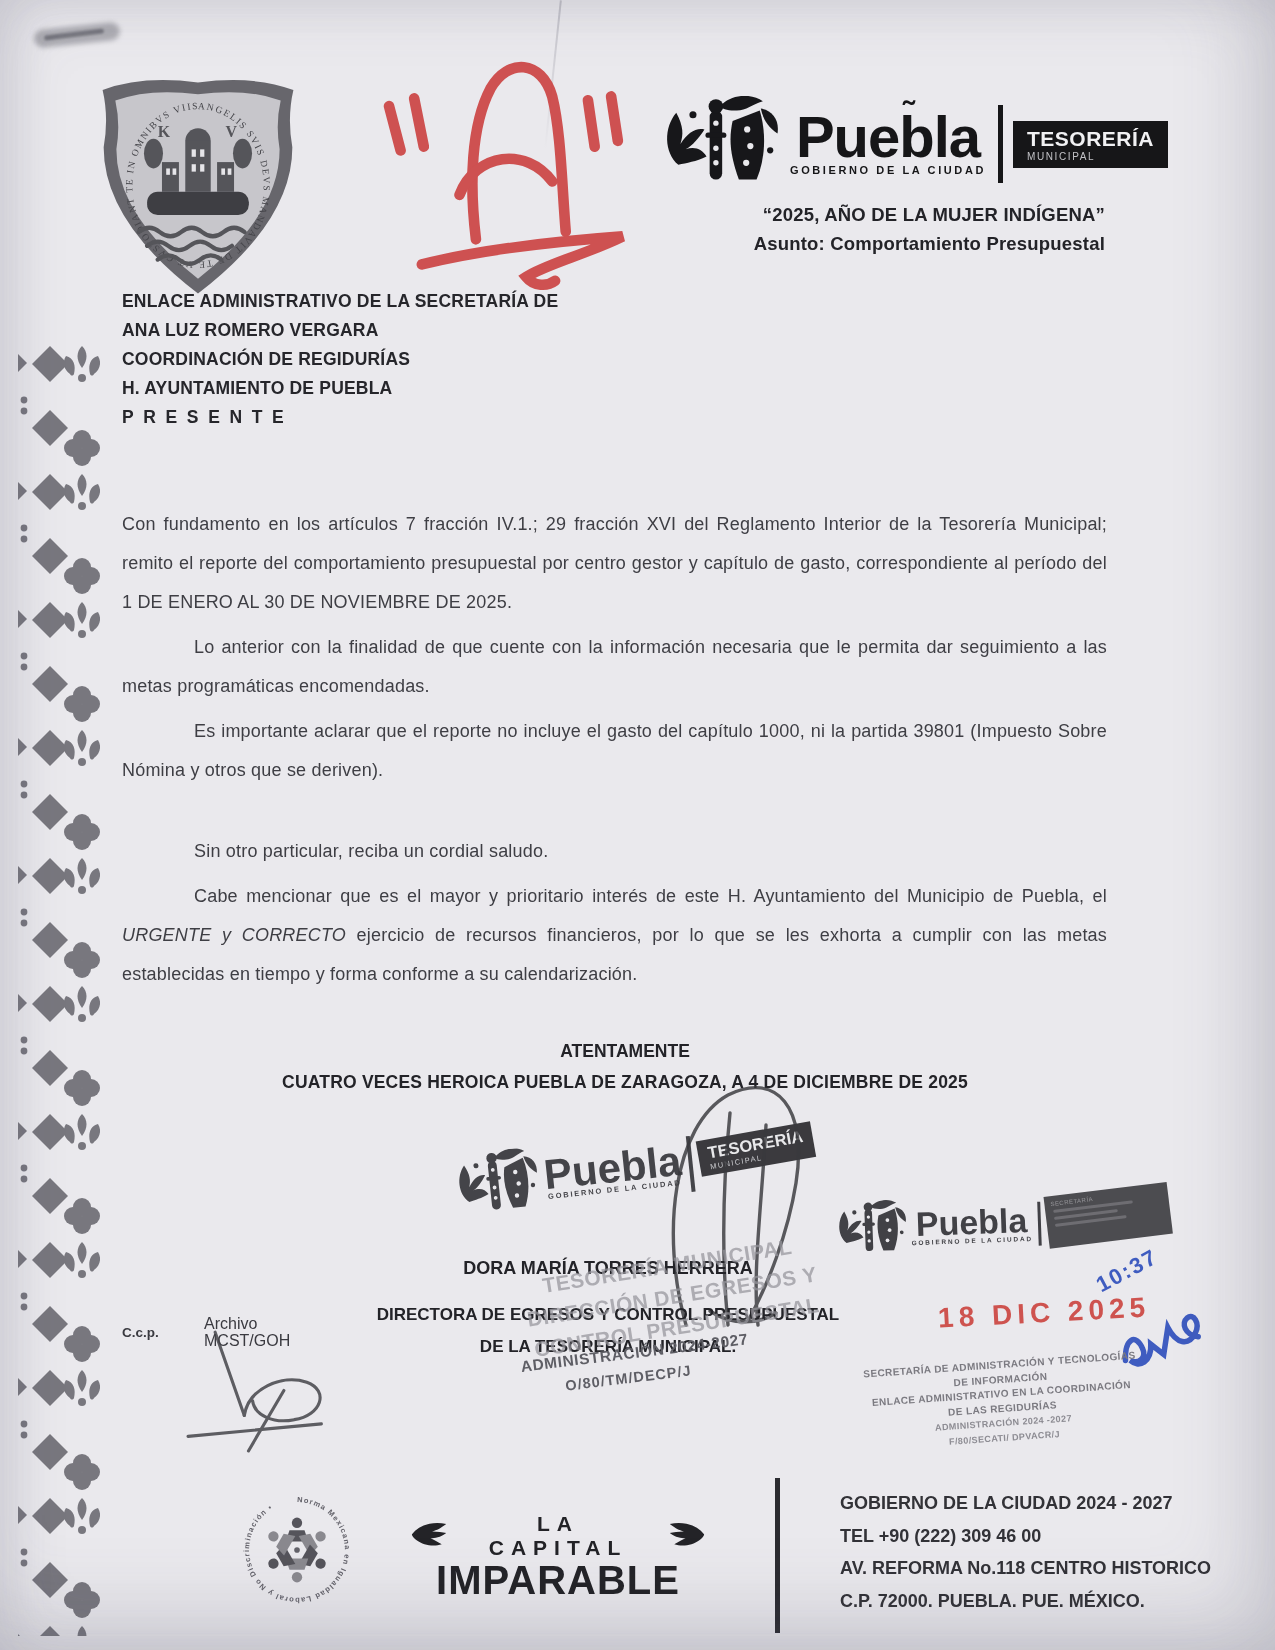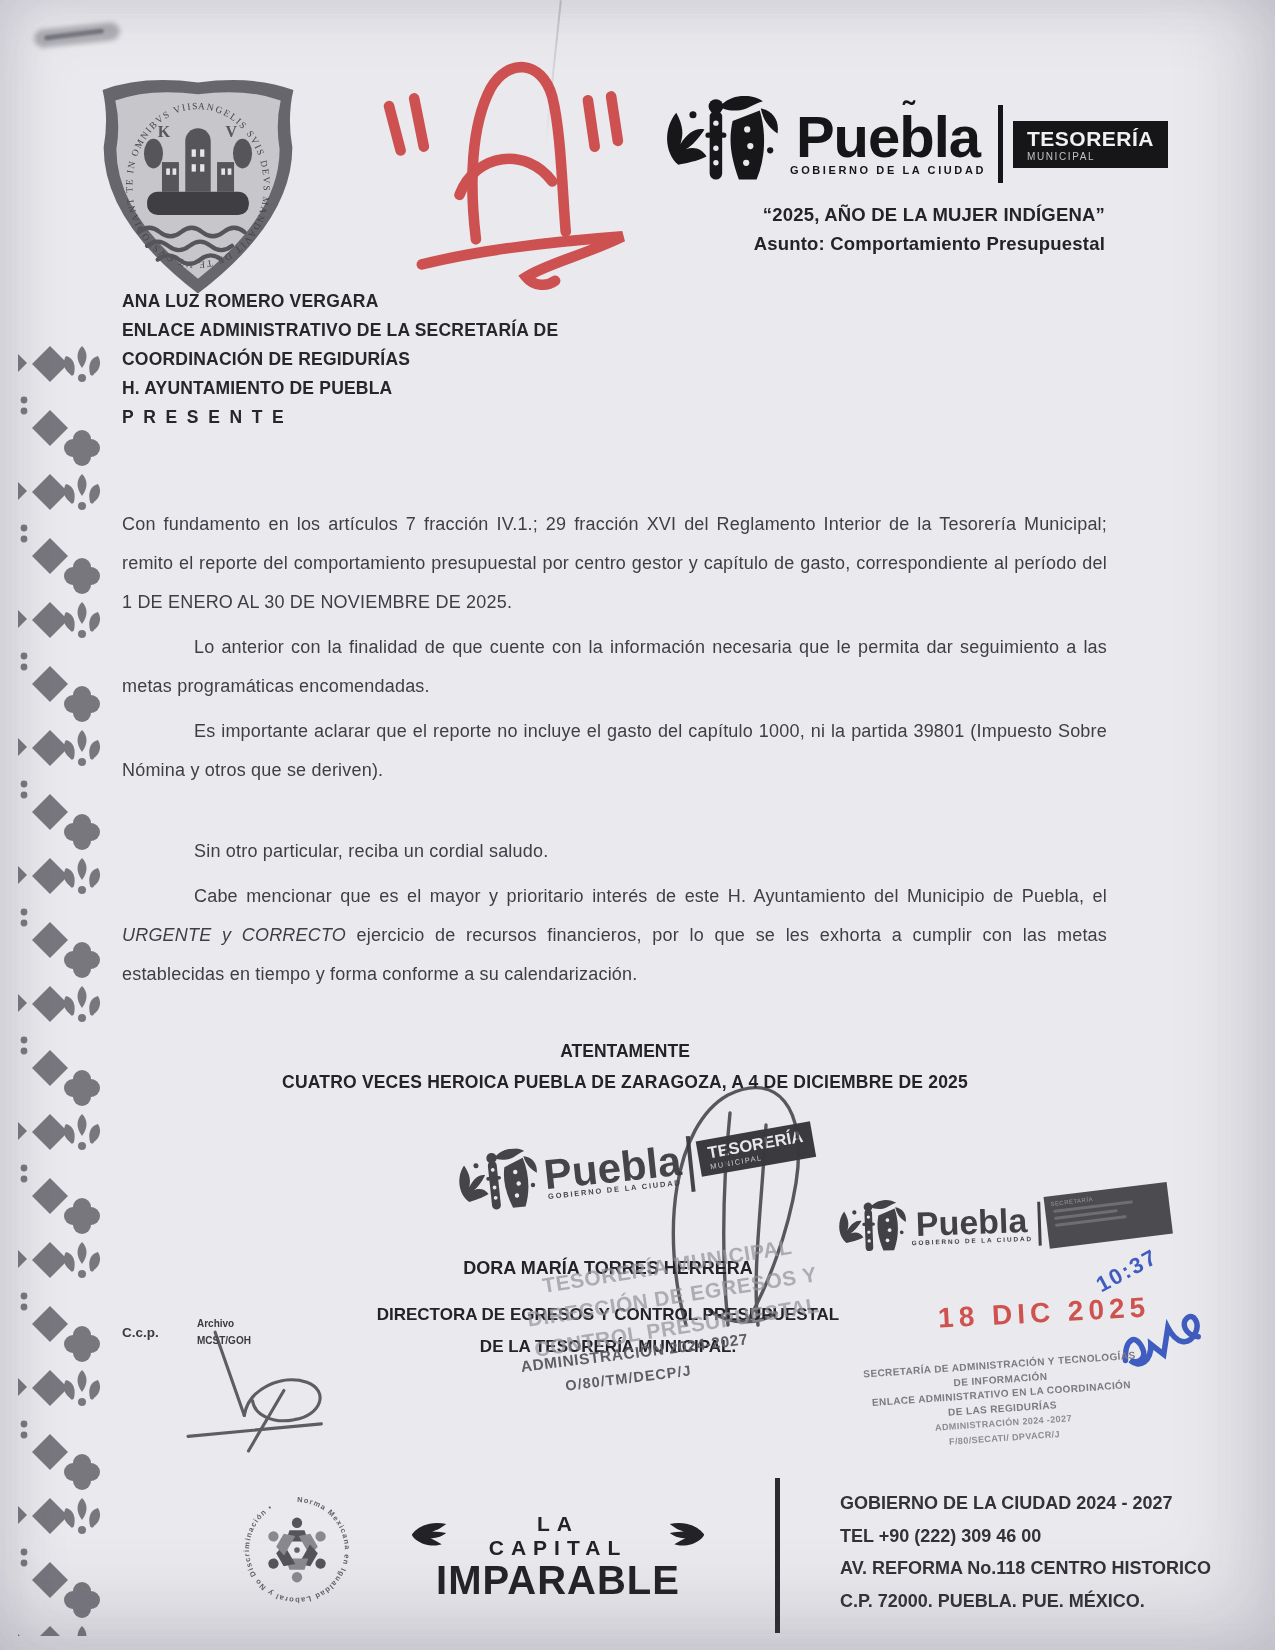--- a/index.html
+++ b/index.html
@@ -55,21 +55,21 @@
   .boxfaint{display:block;font-size:6px;letter-spacing:.5px;opacity:.5;color:#d6d6da;}
   .boxsm{opacity:.9;}
   
   .datestamp{left:938px;top:1297px;color:#cc4742;font-size:28px;font-weight:700;letter-spacing:5px;transform:rotate(-3deg);opacity:.92;}
   .timeblue{left:1094px;top:1258px;color:#3f5cc0;font-size:22px;font-weight:700;transform:rotate(-28deg);letter-spacing:2px;}
   .recvstamp{left:822px;top:1358px;width:360px;transform:rotate(-4deg);text-align:center;
     color:#7b7a81;font-weight:700;font-size:10px;line-height:14.5px;letter-spacing:.4px;}
   .recvstamp .lt{color:#8d8c93;font-size:9px;font-weight:600;}
   
   .ccp-label{left:122px;top:1325px;font-size:13.5px;font-weight:700;color:#3a3a40;}
-  .ccp-dest{left:197px;top:1315px;font-size:10px;font-weight:700;color:#3a3a40;line-height:17px;}
+  .ccp-dest{left:204px;top:1315px;font-size:16px;font-weight:400;color:#3a3a40;line-height:17px;}
   
   .divider{left:775px;top:1478px;width:5px;height:155px;background:#2b2b30;}
   .contact{left:840px;top:1487px;color:#323237;font-weight:700;font-size:18px;line-height:32.5px;}
   .campaign{left:408px;top:1512px;width:300px;text-align:center;color:#232327;}
   .campaign .c1{font-size:21px;font-weight:800;letter-spacing:7px;display:flex;align-items:center;justify-content:center;gap:22px;}
   .campaign .c2{font-size:40px;font-weight:800;letter-spacing:1px;margin-top:-2px;}
   .wing{width:42px;height:30px;flex:0 0 auto;}
   .wing.right{transform:scaleX(-1);}
   
   .staple{left:34px;top:26px;width:86px;height:18px;background:#7d7d85;border-radius:10px;transform:rotate(-6deg);filter:blur(2.5px);opacity:.55;}
@@ -196,22 +196,22 @@
       <div class="d2">MUNICIPAL</div>
     </div>
   </div>
 
   <div class="abs hdr-lines">
     <div>“2025, AÑO DE LA MUJER INDÍGENA”</div>
     <div>Asunto: Comportamiento Presupuestal</div>
   </div>
 
   <div class="abs recipient">
+    <div>ENLACE ADMINISTRATIVO DE LA SECRETARÍA DE</div>
     <div>ANA LUZ ROMERO VERGARA</div>
-    <div>ENLACE ADMINISTRATIVO DE LA SECRETARÍA DE</div>
     <div>COORDINACIÓN DE REGIDURÍAS</div>
     <div>H. AYUNTAMIENTO DE PUEBLA</div>
     <div class="presente">PRESENTE</div>
   </div>
 
   <div class="abs body">
     <p><span>Con fundamento en los artículos 7 fracción IV.1.; 29 fracción XVI del Reglamento Interior de la Tesorería Municipal; remito el reporte del comportamiento presupuestal por centro gestor y capítulo de gasto, correspondiente al período del 1 DE ENERO AL 30 DE NOVIEMBRE DE 2025.</span></p>
     <p class="ind"><span>Lo anterior con la finalidad de que cuente con la información necesaria que le permita dar seguimiento a las metas programáticas encomendadas.</span></p>
     <p class="ind"><span>Es importante aclarar que el reporte no incluye el gasto del capítulo 1000, ni la partida 39801 (Impuesto Sobre Nómina y otros que se deriven).</span></p>
     <p class="ind closing"><span>Sin otro particular, reciba un cordial saludo.</span></p>

